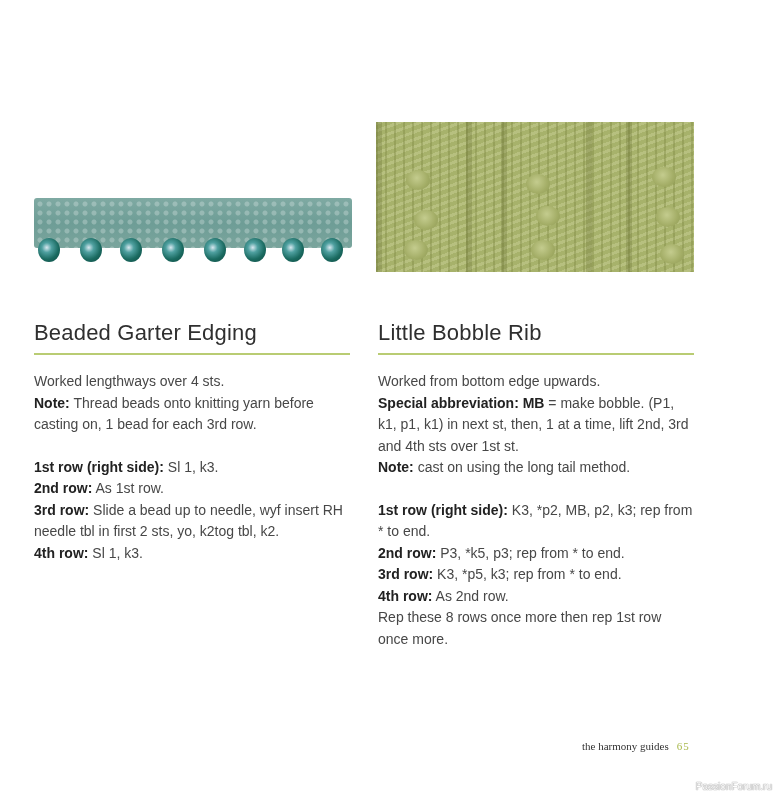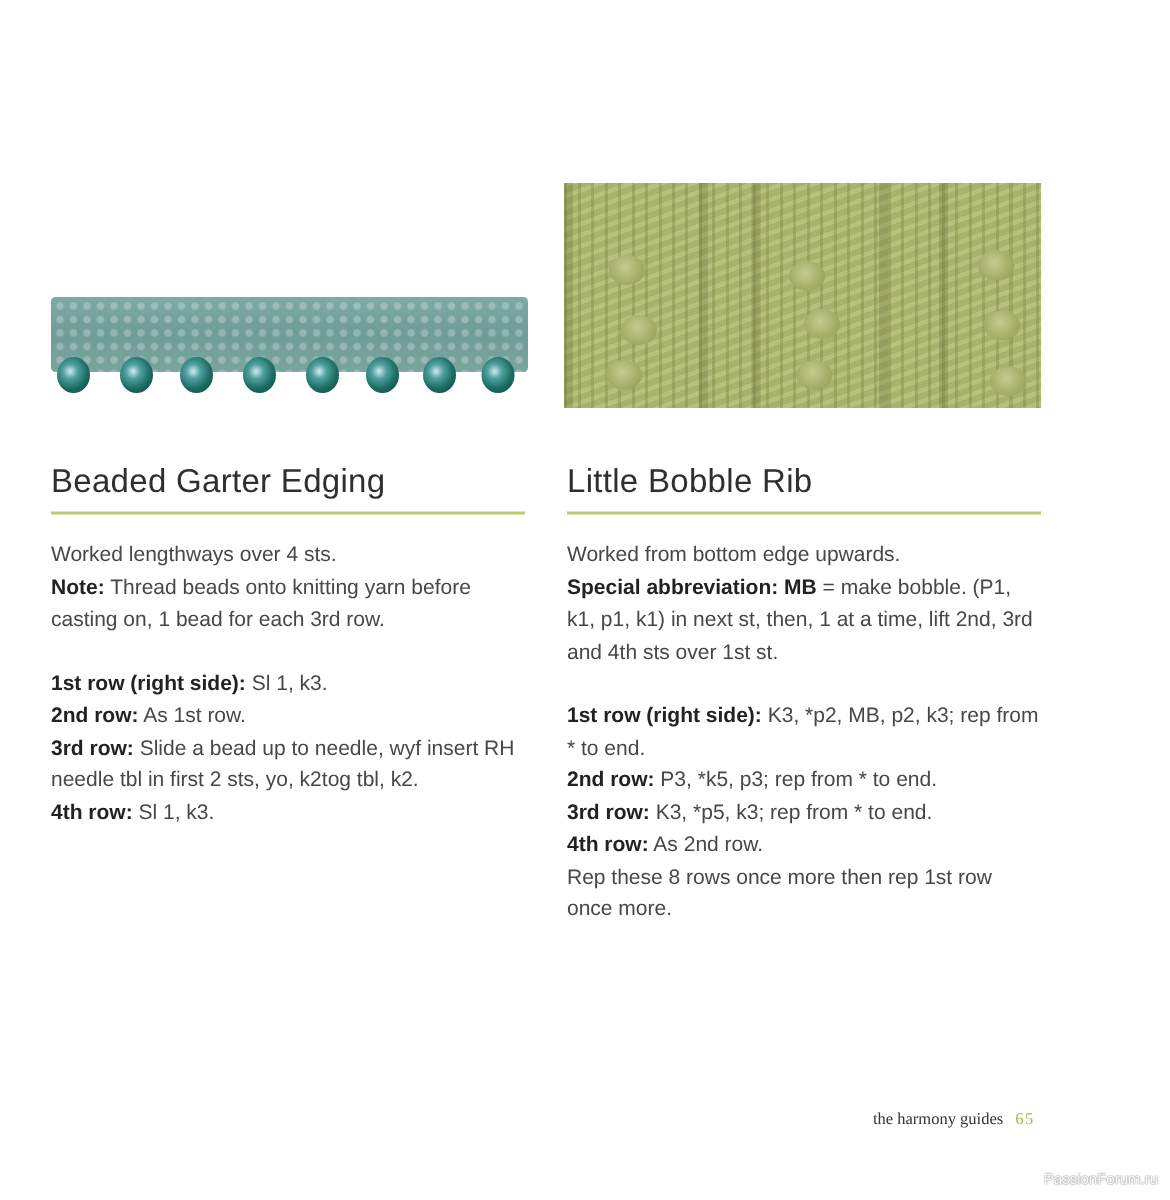--- a/index.html
+++ b/index.html
@@ -24,21 +24,21 @@
       background:
         repeating-linear-gradient(90deg, rgba(120,130,60,0.35) 0 2px, transparent 2px 9px),
         repeating-linear-gradient(160deg, rgba(255,255,220,0.18) 0 3px, transparent 3px 7px),
         #a7b26b;
     }
     .bobble-knot {
       position: absolute; width: 24px; height: 20px; border-radius: 50%;
       background: radial-gradient(circle at 45% 40%, #c4cc8e 0%, #a3ad66 60%, #8f9a55 100%);
     }
     .rib-col { position: absolute; top: 0; bottom: 0; width: 6px; background: rgba(90,100,40,0.25); }
-    .col { position: absolute; top: 304px; }
+    .col { position: absolute; top: 316px; }
     #col-left { left: 34px; width: 316px; }
     #col-right { left: 378px; width: 316px; }
     h2 {
       margin: 0; font-family: "Liberation Sans", sans-serif; font-weight: normal;
       font-size: 22px; color: #2f2f2f; letter-spacing: 0.2px; height: 34px; line-height: 34px;
     }
     .rule { height: 2px; background: #b9cc73; margin-top: 3px; margin-bottom: 16px; }
     p {
       margin: 0; font-family: "Liberation Sans", sans-serif; font-size: 14px; line-height: 21.5px; color: #474747;
     }
@@ -94,20 +94,21 @@
   <p><b>2nd row:</b><span> As 1st row.</span></p>
   <p><b>3rd row:</b><span> Slide a bead up to needle, wyf insert RH needle tbl in first 2 sts, yo, k2tog tbl, k2.</span></p>
   <p><b>4th row:</b><span> Sl 1, k3.</span></p>
 </div>
 
 <div class="col" id="col-right">
   <h2>Little Bobble Rib</h2>
   <div class="rule"></div>
   <p>Worked from bottom edge upwards.</p>
   <p><b>Special abbreviation: MB</b><span> = make bobble. (P1, k1, p1, k1) in next st, then, 1 at a time, lift 2nd, 3rd and 4th sts over 1st st.</span></p>
+  <p><b>Note:</b><span> cast on using the long tail method.</span></p>
   <div class="gap"></div>
   <p><b>1st row (right side):</b><span> K3, *p2, MB, p2, k3; rep from * to end.</span></p>
   <p><b>2nd row:</b><span> P3, *k5, p3; rep from * to end.</span></p>
   <p><b>3rd row:</b><span> K3, *p5, k3; rep from * to end.</span></p>
   <p><b>4th row:</b><span> As 2nd row.</span></p>
   <p>Rep these 8 rows once more then rep 1st row once more.</p>
 </div>
 
 <div id="footer">
   <span>the harmony guides</span><span class="pg">65</span>

